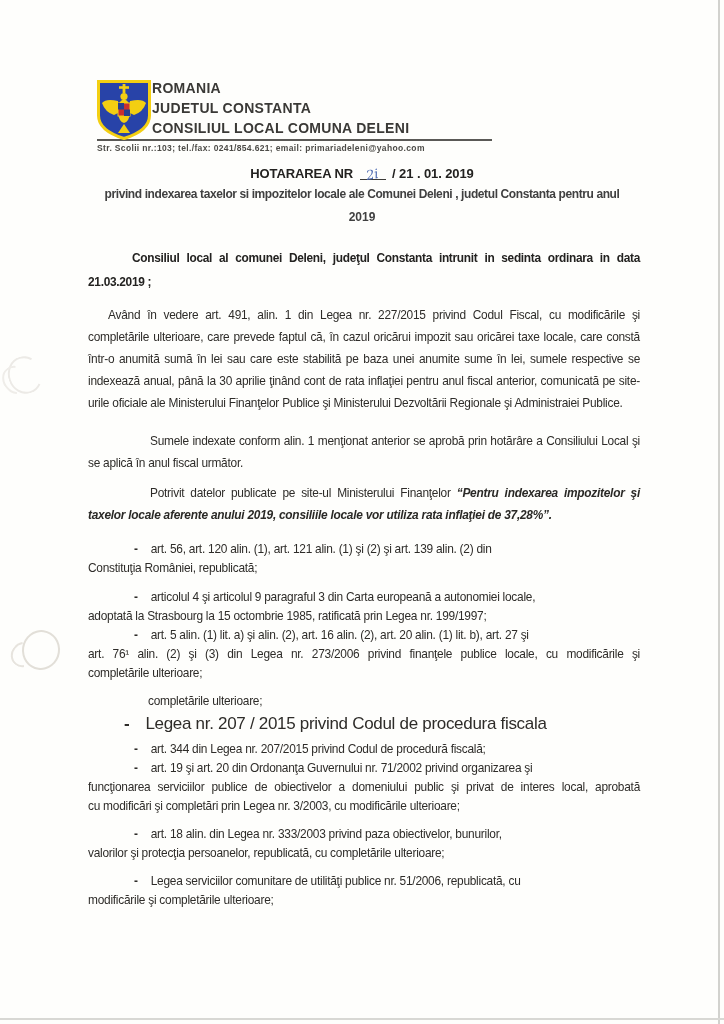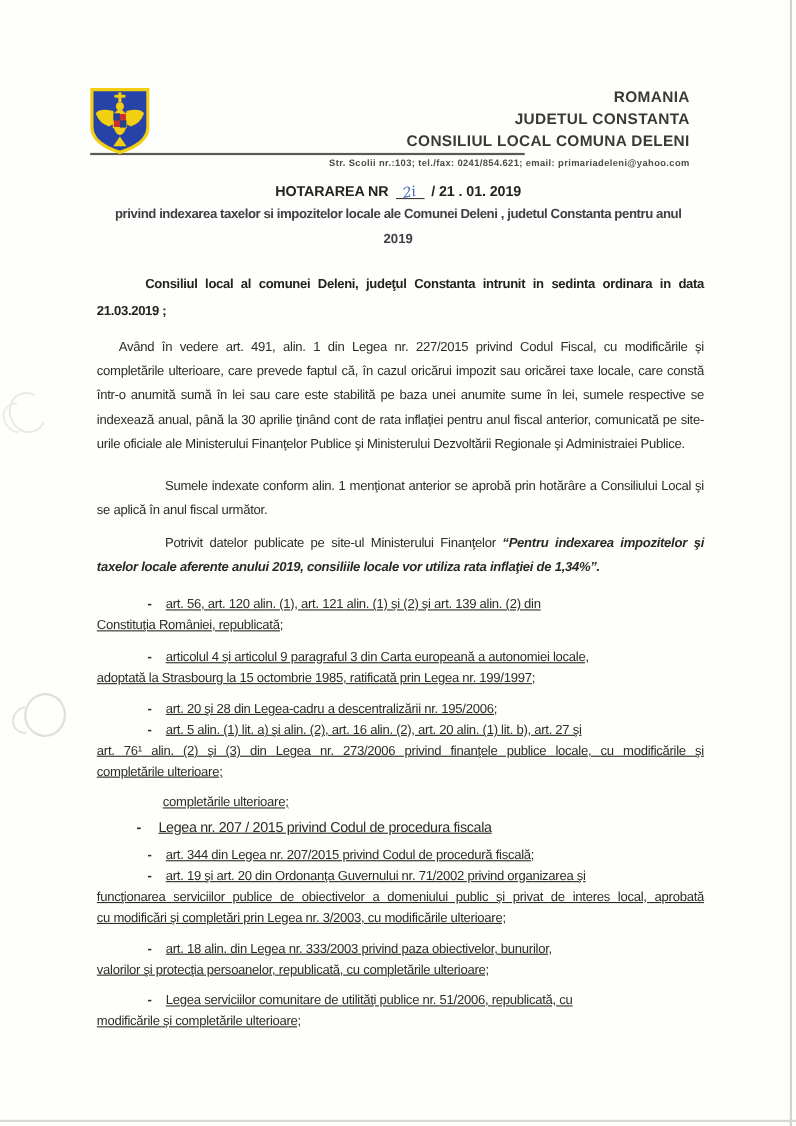--- a/index.html
+++ b/index.html
@@ -28,21 +28,21 @@
     left:22px; top:630px; width:34px; height:36px;
     border:2px solid #e2dfd8; transform:rotate(8deg);
   }
   .pen-mark-2::before {
     content:""; position:absolute; left:-12px; top:12px; width:20px; height:22px;
     border:2px solid #e7e4de; border-radius:50%;
     border-top-color:transparent; border-right-color:transparent; transform:rotate(30deg);
   }
 
   
-  .header { position:absolute; left:82px; top:78px; width:545px;text-align:right; }
+  .header { position:absolute; left:97px; top:78px; width:545px; }
   .crest { position:absolute; left:0; top:2px; width:54px; height:60px; }
   .org { margin-left:55px; }
   .org-line { font-weight:bold; color:#3a3936; font-size:14px; line-height:20px; letter-spacing:.3px; white-space:nowrap; }
   .org-rule { margin-left:0; width:395px; height:2px; background:#5a5956; margin-top:1px; }
   .address {
     margin-top:2px; font-size:8.5px; font-weight:bold; color:#4c4b47;
     letter-spacing:.35px; white-space:nowrap;
   }
 
   
@@ -65,32 +65,32 @@
   .para { text-align:justify; line-height:22px; }
   .p1 { font-weight:bold; color:#232220; line-height:24px; text-indent:44px; letter-spacing:-.3px; }
   .p2 { margin-top:10px; text-indent:20px; }
   .p3 { margin-top:16px; text-indent:62px; line-height:22px; }
   .p4 { margin-top:8px;  text-indent:62px; line-height:22px; }
   .quote { font-style:italic; font-weight:bold; color:#2a2926; }
 
   
   .ref-list { margin-top:14px; }
   .li { line-height:19px; }
-  .li-line { min-height:19px;text-decoration:underline; }
+  .li-line { min-height:19px; }
   .fl-46 { padding-left:46px; }
   .fl-42 { padding-left:42px; }
   .fl-36 { padding-left:36px; }
   .cont-60 { padding-left:60px; }
   .jst { text-align:justify; text-align-last:justify; }
   .dash { display:inline-block; font-weight:bold; margin-right:13px; }
   .gap-10 { margin-top:10px; }
   .gap-9  { margin-top:9px; }
   .gap-7  { margin-top:7px; }
   .gap-3  { margin-top:3px; }
-  .li-big { font-size:13px; letter-spacing:-.3px; }
+  .li-big { font-size:17px; letter-spacing:-.3px; }
   .li-big .dash { margin-right:16px; }
 </style>
 </head>
 <body>
 
 <div class="page">
 
   <div class="edge-right"></div>
   <div class="edge-bottom"></div>
   <div class="pen-mark pen-mark-1"></div>
@@ -132,37 +132,34 @@
   </div>
 
   <div class="body">
 
     <div class="para p1">Consiliul local al comunei Deleni, judeţul Constanta intrunit in sedinta ordinara in data 21.03.2019 ;</div>
 
     <div class="para p2">Având în vedere art. 491, alin. 1 din Legea nr. 227/2015 privind Codul Fiscal, cu modificările şi completările ulterioare, care prevede faptul că, în cazul oricărui impozit sau oricărei taxe locale, care constă într-o anumită sumă în lei sau care este stabilită pe baza unei anumite sume în lei, sumele respective se indexează anual, până la 30 aprilie ţinând cont de rata inflaţiei pentru anul fiscal anterior, comunicată pe site-urile oficiale ale Ministerului Finanţelor Publice şi Ministerului Dezvoltării Regionale şi Administraiei Publice.</div>
 
     <div class="para p3">Sumele indexate conform alin. 1 menţionat anterior se aprobă prin hotărâre a Consiliului Local şi se aplică în anul fiscal următor.</div>
 
-    <div class="para p4"><span>Potrivit datelor publicate pe site-ul Ministerului Finanţelor </span><span class="quote">“Pentru indexarea impozitelor şi taxelor locale aferente anului 2019, consiliile locale vor utiliza rata inflaţiei de 1,34%”.</span></div>
+    <div class="para p4"><span>Potrivit datelor publicate pe site-ul Ministerului Finanţelor </span><span class="quote">“Pentru indexarea impozitelor şi taxelor locale aferente anului 2019, consiliile locale vor utiliza rata inflaţiei de 37,28%”.</span></div>
 
     <div class="ref-list">
 
       <div class="li">
         <div class="li-line fl-46"><span class="dash">-</span><span>art. 56, art. 120 alin. (1), art. 121 alin. (1) şi (2) şi art. 139 alin. (2) din</span></div>
         <div class="li-line">Constituţia României, republicată;</div>
       </div>
 
       <div class="li gap-10">
         <div class="li-line fl-46"><span class="dash">-</span><span>articolul 4 şi articolul 9 paragraful 3 din Carta europeană a autonomiei locale,</span></div>
         <div class="li-line">adoptată la Strasbourg la 15 octombrie 1985, ratificată prin Legea nr. 199/1997;</div>
       </div>
 
-      <div class="li gap-9">
-        <div class="li-line fl-46"><span class="dash">-</span><span>art. 20 şi 28 din Legea-cadru a descentralizării nr. 195/2006;</span></div>
-      </div>
 
       <div class="li">
         <div class="li-line fl-46"><span class="dash">-</span><span>art. 5 alin. (1) lit. a) şi alin. (2), art. 16 alin. (2), art. 20 alin. (1) lit. b), art. 27 şi</span></div>
         <div class="li-line jst">art. 76¹ alin. (2) şi (3) din Legea nr. 273/2006 privind finanţele publice locale, cu modificările şi</div>
         <div class="li-line">completările ulterioare;</div>
       </div>
 
       <div class="li gap-9">
         <div class="li-line cont-60">completările ulterioare;</div>
       </div>

